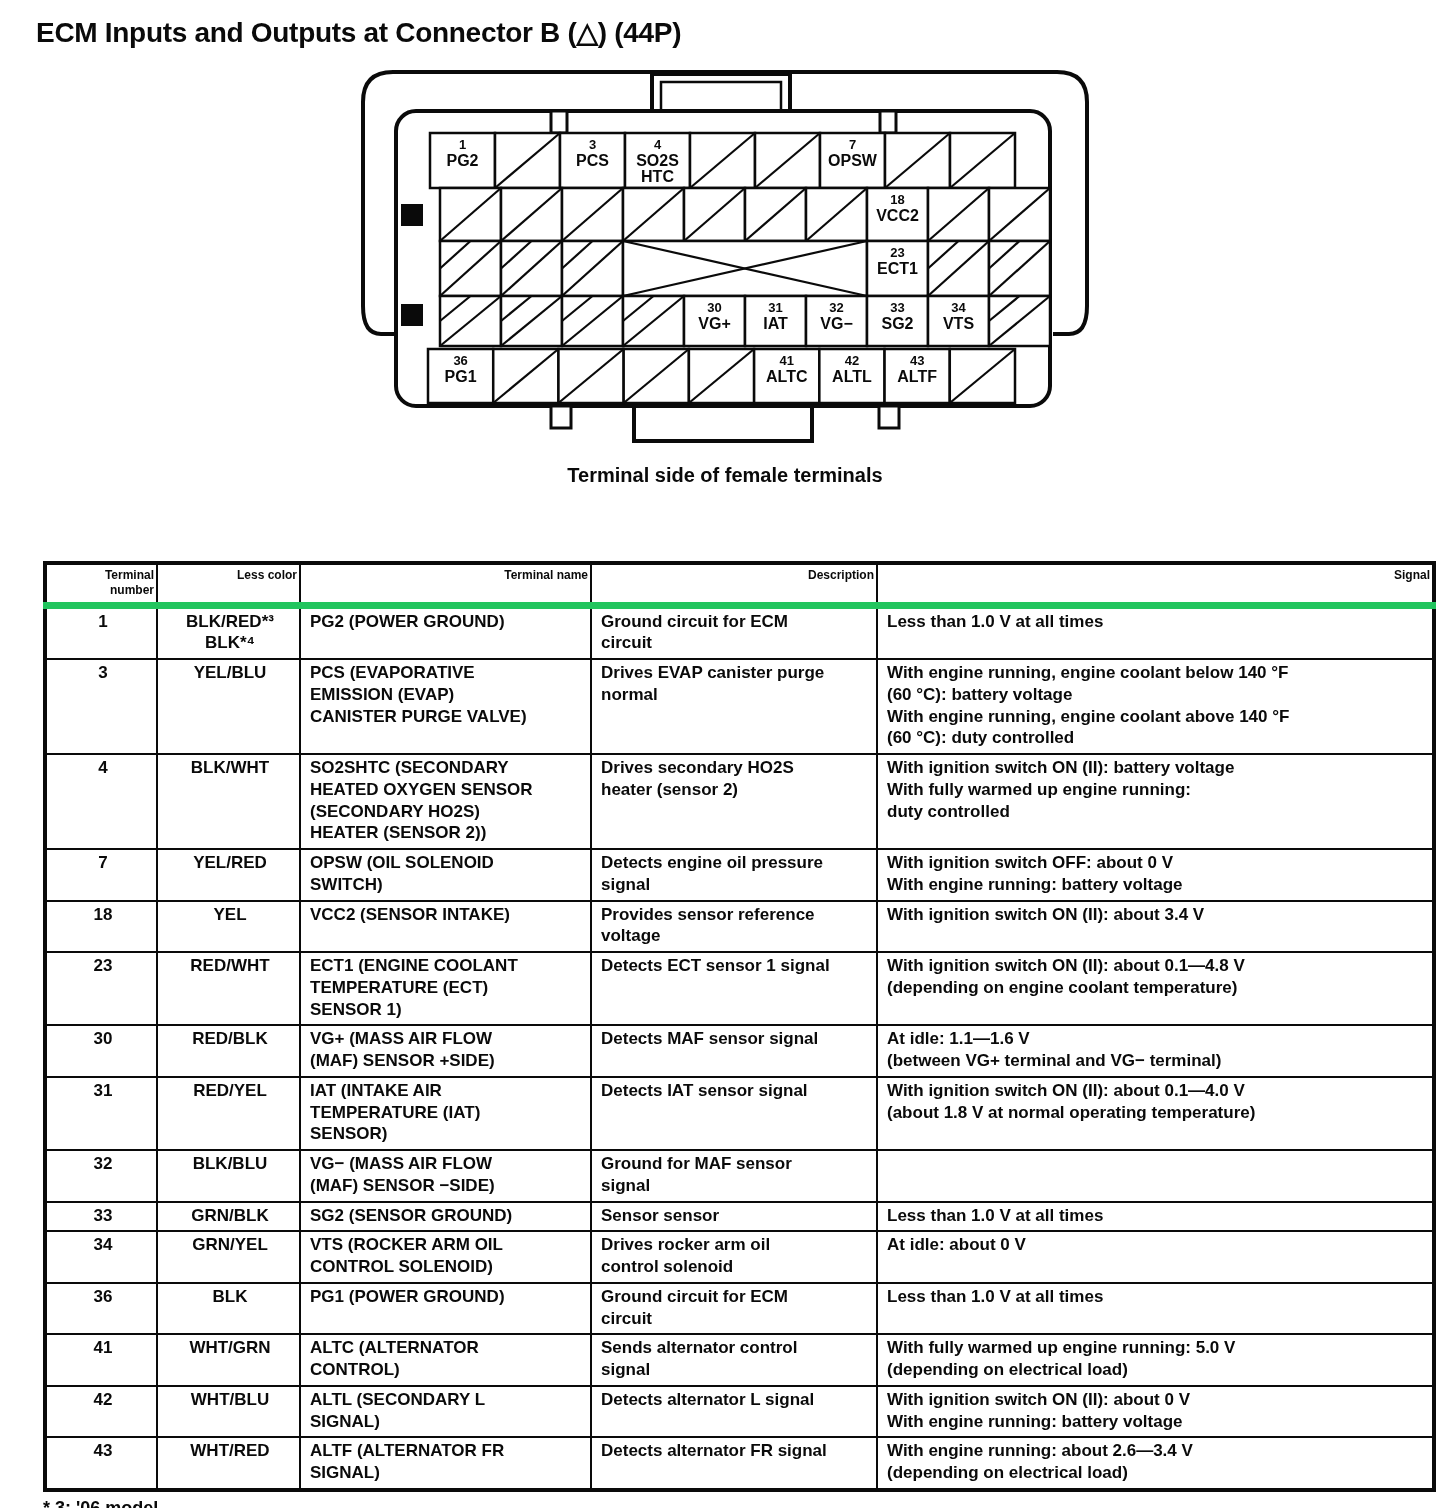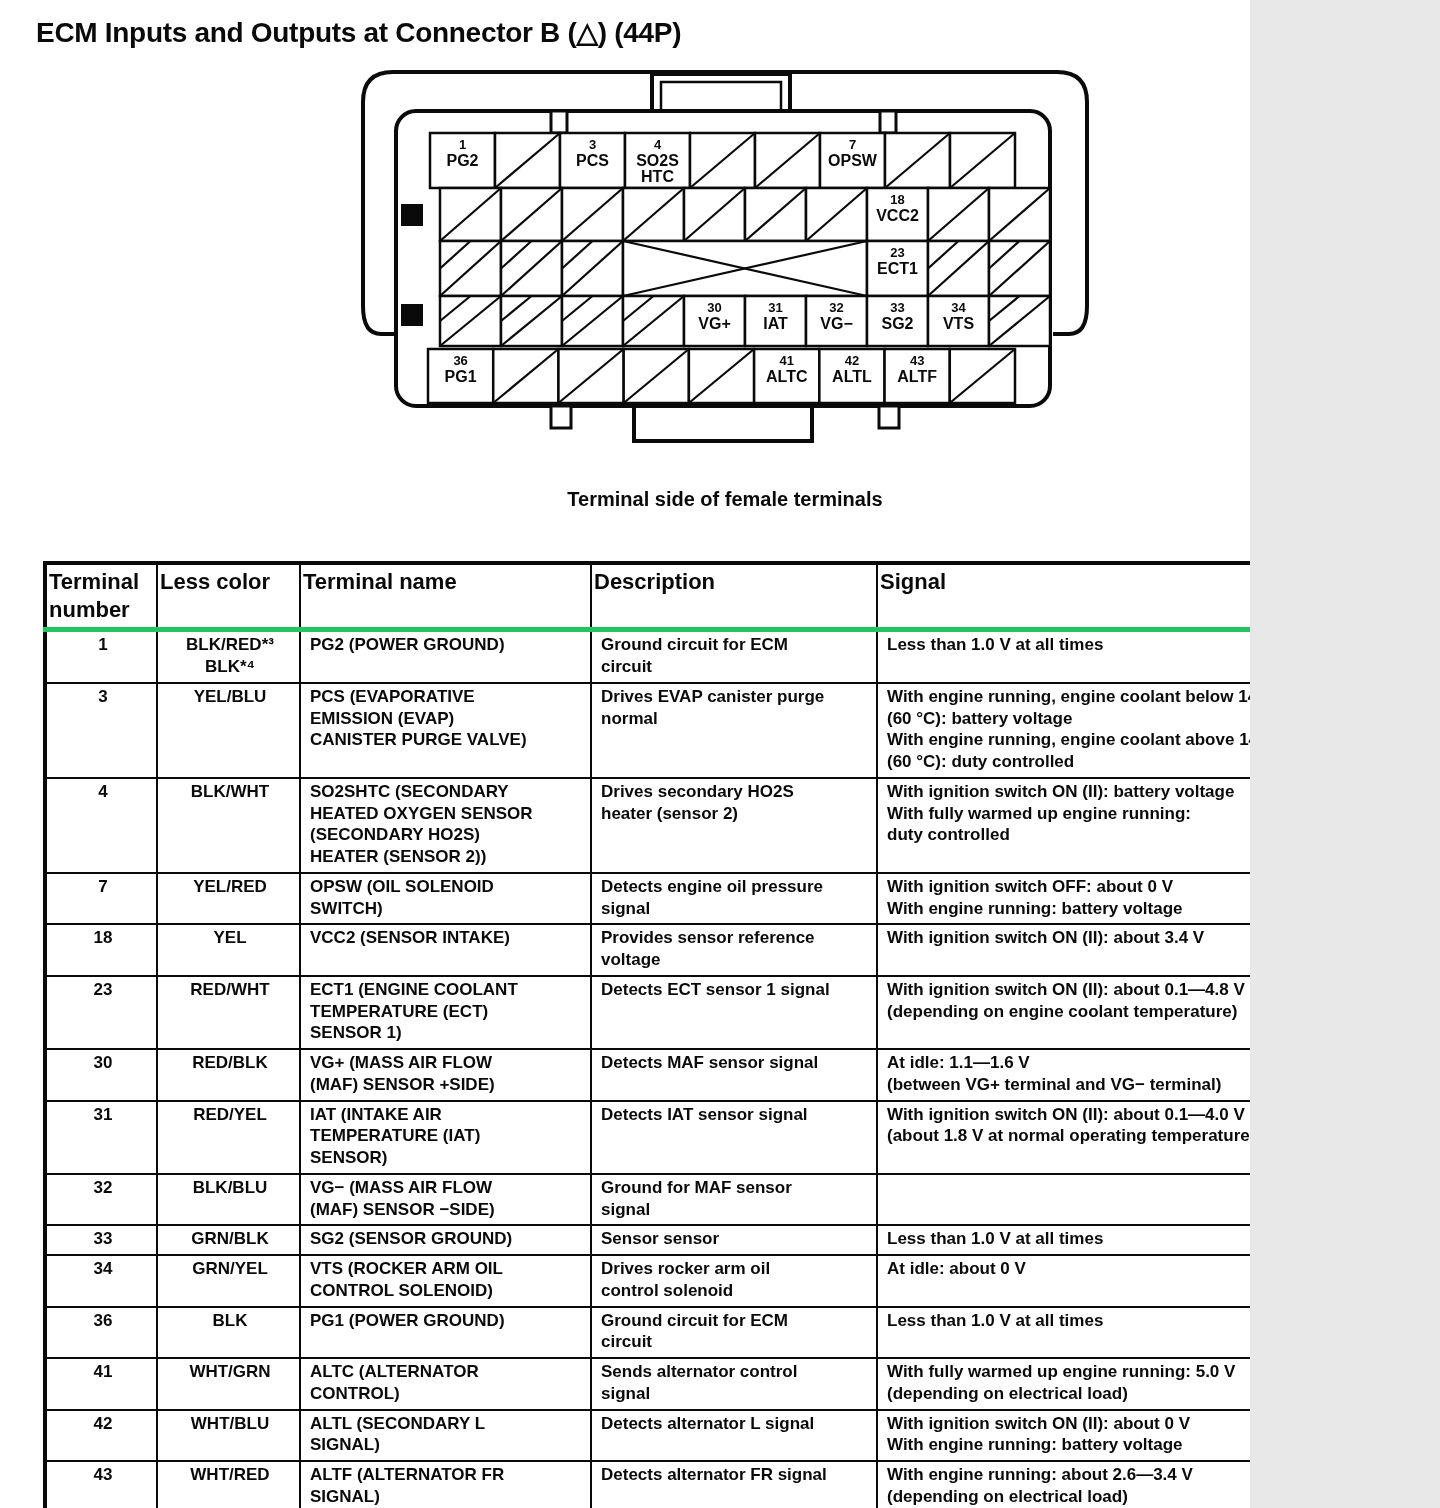--- a/index.html
+++ b/index.html
@@ -1,41 +1,41 @@
 <!DOCTYPE html>
 <html><head>
 <meta charset="utf-8">
 <style>
   html,body{margin:0;padding:0;background:#e8e8e8;}
   .page{
-    position:relative;width:1250px;height:1508px;background:#ffffff;
+    position:relative;width:1440px;height:1508px;background:#ffffff;
     font-family:"Liberation Sans",sans-serif;color:#0a0a0a;overflow:hidden;
   }
   .title{
     position:absolute;left:36px;top:16px;font-size:28px;font-weight:700;
     letter-spacing:-0.3px;white-space:nowrap;
   }
   .connector-wrap{position:absolute;left:355px;top:66px;width:740px;height:394px;}
   svg text{font-family:"Liberation Sans",sans-serif;font-weight:700;fill:#0a0a0a;}
   .caption{
     position:absolute;left:355px;top:464px;width:740px;text-align:center;
-    font-size:20px;font-weight:700;margin-top:24px;
+    font-size:20px;font-weight:700;
   }
   .note{position:absolute;left:39px;top:518px;font-size:18.5px;font-weight:700;}
   .doc{position:absolute;left:43px;top:561px;width:1389px;}
   table.terms{
     border-collapse:collapse;width:1389px;table-layout:fixed;
     border:4px solid #0a0a0a;
   }
   table.terms th,table.terms td{
     border:2px solid #0a0a0a;vertical-align:top;
     font-size:17px;font-weight:700;line-height:1.28;
     padding:2px 6px 4px 9px;white-space:pre-line;overflow:hidden;
   }
-  table.terms th{text-align:left;padding:3px 2px;font-size:22px;border-bottom:5px solid #22c55e;}
+  table.terms th{text-align:right;padding:3px 2px;font-size:12px;border-bottom:7px solid #22c55e;}
   td.c-num,td.c-wire{text-align:center;padding-left:2px;padding-right:2px;}
   .footnotes{margin-top:5px;font-size:18px;font-weight:700;line-height:1.25;}
   .footnotes div{margin-bottom:1px;}
 </style>
 </head>
 <body>
 
 <div class="page">
 
   <div class="title">ECM Inputs and Outputs at Connector B (△) (44P)</div>

